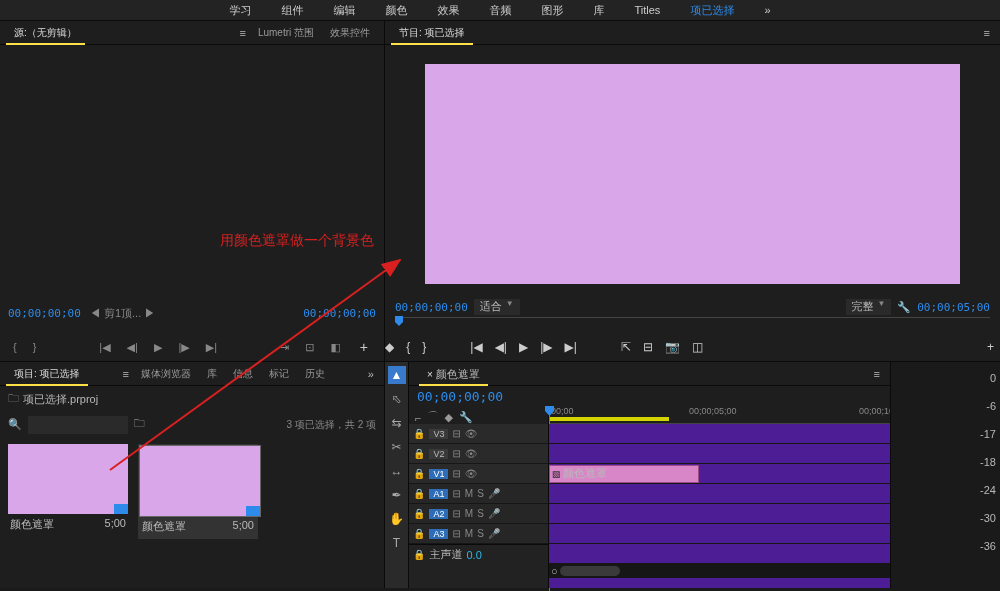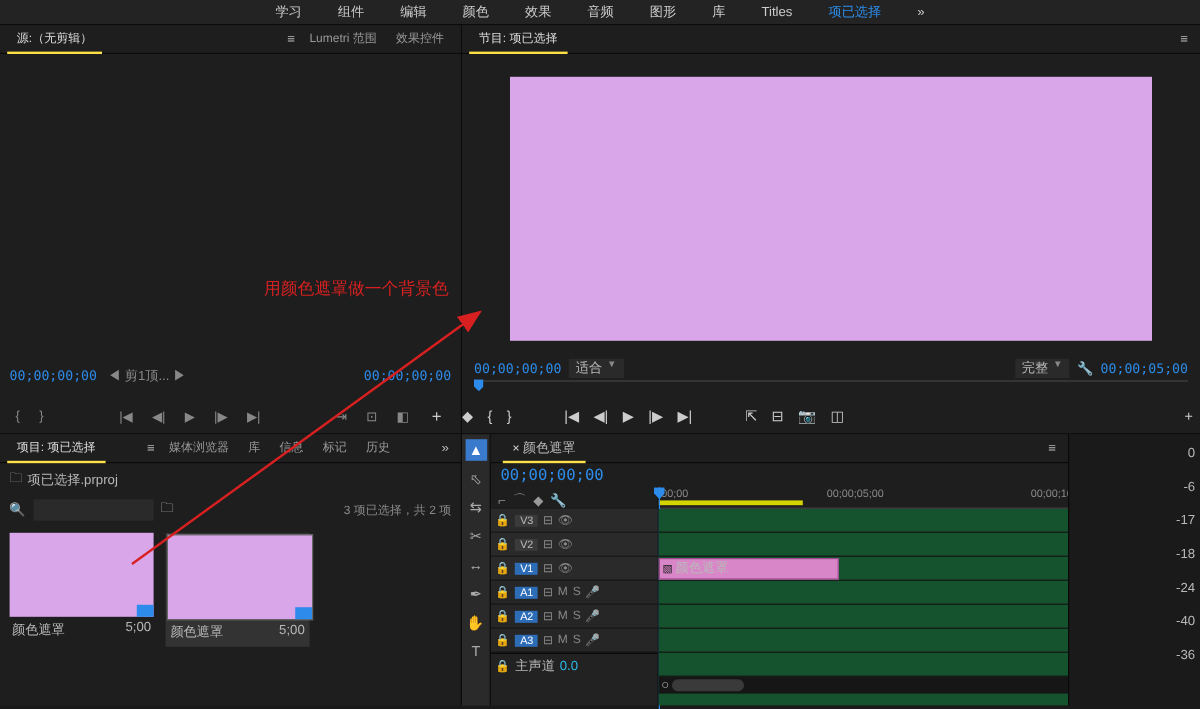--- a/index.html
+++ b/index.html
@@ -62,21 +62,21 @@
 .tl-playhead{position:absolute;top:0;width:1px;height:200px;background:#2d8ceb}
 .tl-playhead::before{content:"";position:absolute;top:0;left:-4px;width:9px;height:10px;background:#2d8ceb;clip-path:polygon(0 0,100% 0,100% 50%,50% 100%,0 50%)}
 .tracks{flex:1;overflow:hidden;display:flex}
 .track-headers{width:140px;border-right:1px solid #0a0a0a;background:#222}
 .track-head{height:20px;display:flex;align-items:center;border-bottom:1px solid #161616;padding:0 4px;gap:4px;font-size:9px}
 .track-head.video{background:#2a2a2a}
 .track-head.audio{background:#262626}
 .track-head .lbl{background:#2d6db8;color:#fff;padding:0 4px;font-size:9px;min-width:18px;text-align:center}
 .track-head .lbl.off{background:#3a3a3a;color:#bbb}
 .tk-ic{color:#888;cursor:pointer;font-size:10px}
-.track-lanes{flex:1;position:relative;background:#14532d}
+.track-lanes{flex:1;position:relative;background:#4c1d95}
 .lane{height:20px;border-bottom:1px solid #161616;position:relative}
 .clip{position:absolute;top:1px;height:18px;background:#d986c9;border:1px solid #9c4a8a;font-size:9px;color:#222;padding:0 2px;overflow:hidden}
 .master-row{height:20px;display:flex;align-items:center;padding:0 4px;gap:4px;font-size:9px;border-top:1px solid #0a0a0a}
 .master-row .mval{color:#2db8e8}
 .scroller{height:14px;background:#161616;display:flex;align-items:center;padding:0 2px}
 .scroll-thumb{height:10px;background:#3a3a3a;border-radius:5px;width:60px;margin-left:2px}
 .audio-meter{width:110px;background:#1a1a1a;border-left:1px solid #0a0a0a;position:relative}
 .meter-scale{position:absolute;right:4px;top:10px;display:flex;flex-direction:column;gap:16px;font-size:9px;color:#777;align-items:flex-end}
 .annotation{position:absolute;color:#d92020;font-size:14px;font-weight:500;z-index:10}
 .arrow-svg{position:absolute;z-index:9;pointer-events:none}
@@ -321,21 +321,21 @@
         </div>
       </div>
     </div>
     <div class="audio-meter">
       <div class="meter-scale">
         <span>0</span>
         <span>-6</span>
         <span>-17</span>
         <span>-18</span>
         <span>-24</span>
-        <span>-40</span>
+        <span>-30</span>
         <span>-36</span>
       </div>
     </div>
   </div>
 </div>
 
 <div class="annotation" style="left:220px;top:232px">用颜色遮罩做一个背景色</div>
 <svg class="arrow-svg" style="left:100px;top:250px" width="310" height="230">
   <defs>
       <marker id="ah" markerWidth="10" markerHeight="8" refX="9" refY="4" orient="auto">

